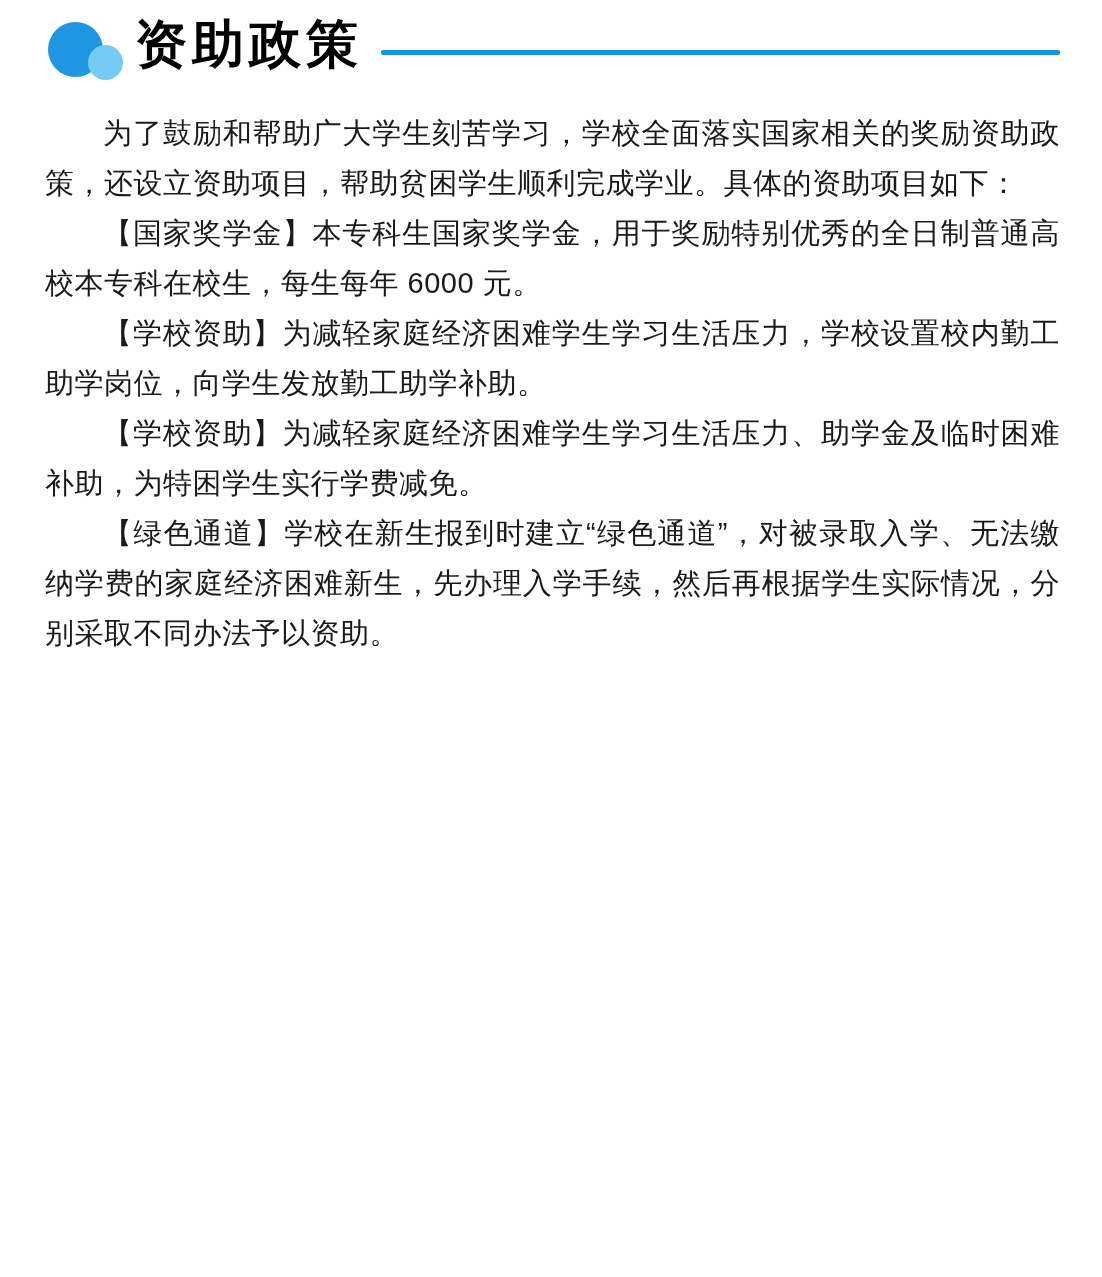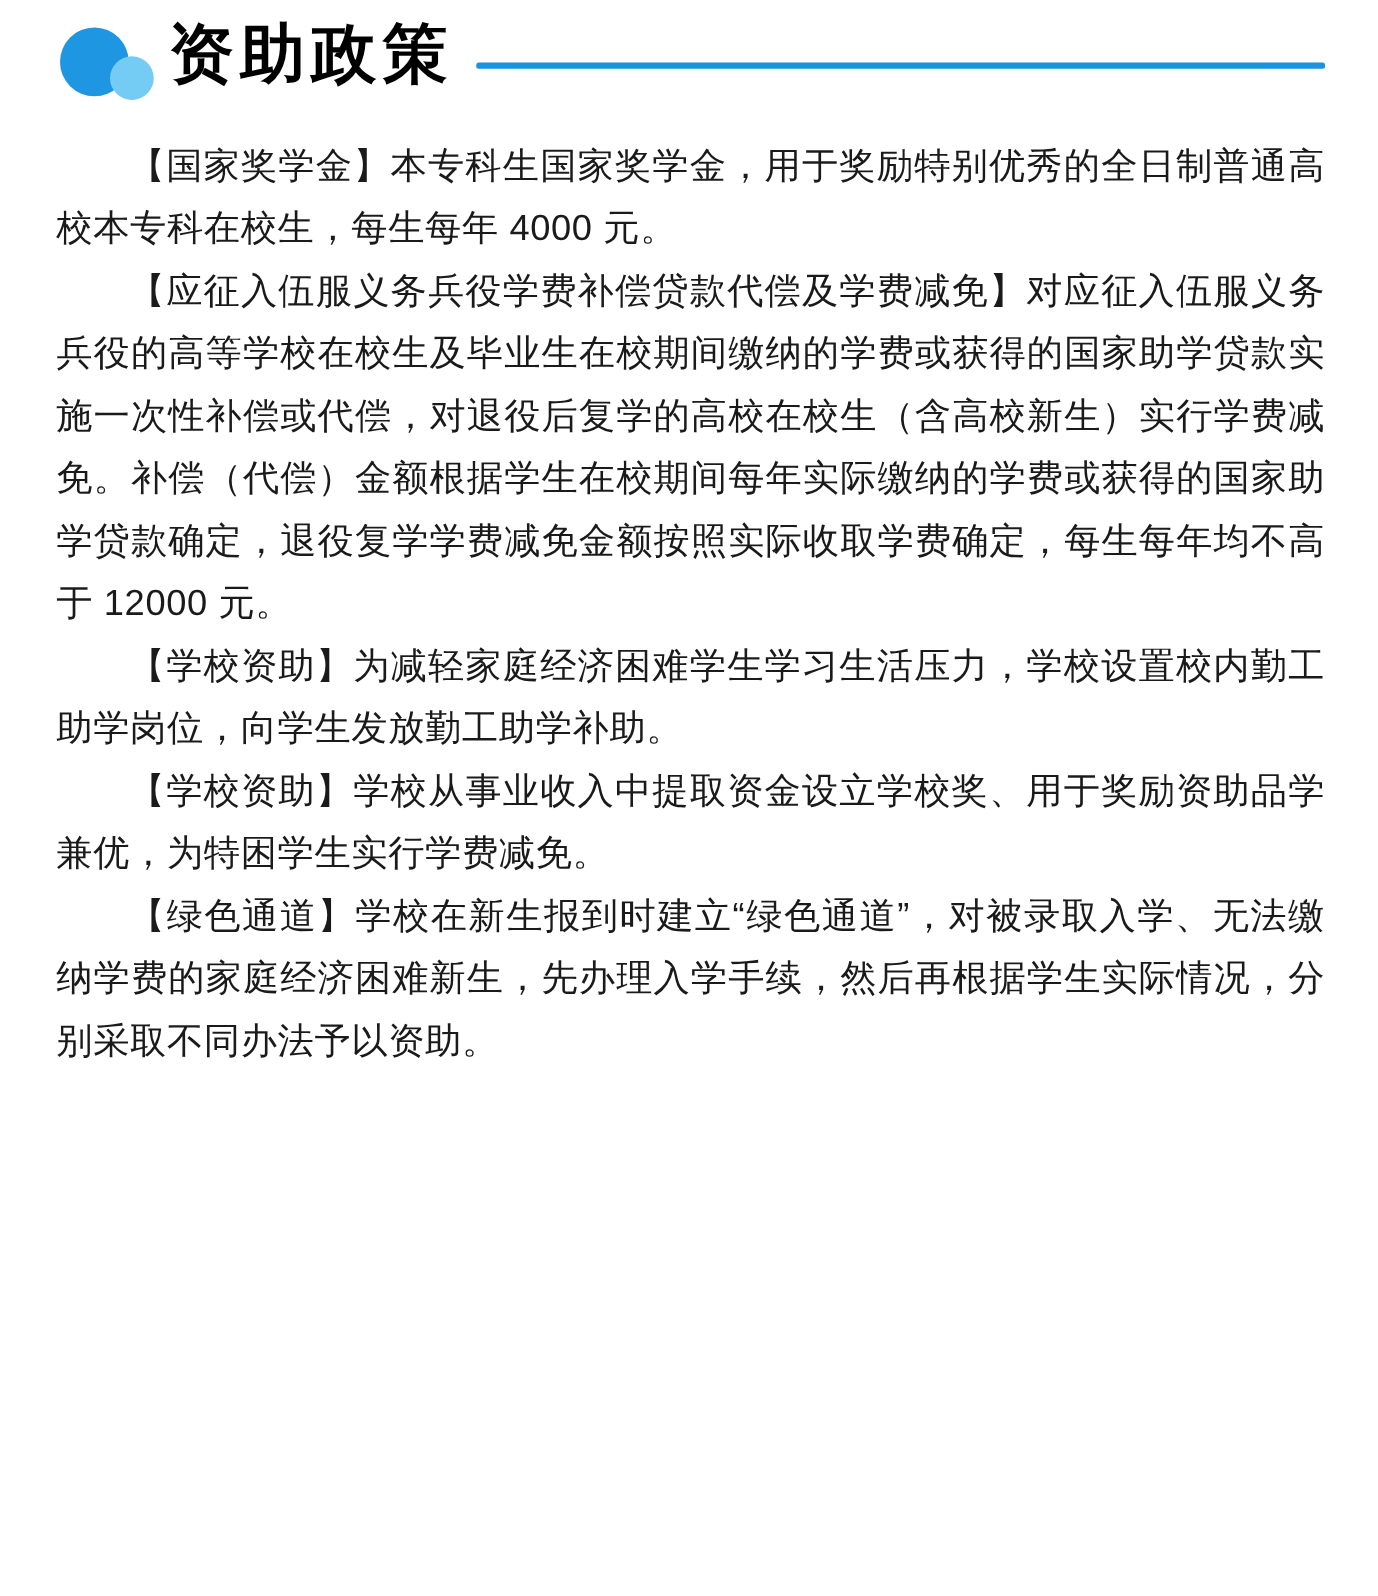--- a/index.html
+++ b/index.html
@@ -97,20 +97,20 @@
   <header class="hdr">
     <span class="icon">
       <span class="c-big"></span>
       <span class="c-small"></span>
     </span>
     <h1 class="title">资助政策</h1>
     <span class="rule"></span>
   </header>
 
   <main class="content">
-    <p>【国家奖学金】本专科生国家奖学金，用于奖励特别优秀的全日制普通高校本专科在校生，每生每年 4000 元。</p>
-    <p>【应征入伍服义务兵役学费补偿贷款代偿及学费减免】对应征入伍服义务兵役的高等学校在校生及毕业生在校期间缴纳的学费或获得的国家助学贷款实施一次性补偿或代偿，对退役后复学的高校在校生（含高校新生）实行学费减免。补偿（代偿）金额根据学生在校期间每年实际缴纳的学费或获得的国家助学贷款确定，退役复学学费减免金额按照实际收取学费确定，每生每年均不高于 12000 元。</p>
+    <p>为了鼓励和帮助广大学生刻苦学习，学校全面落实国家相关的奖励资助政策，还设立资助项目，帮助贫困学生顺利完成学业。具体的资助项目如下：</p>
+    <p>【国家奖学金】本专科生国家奖学金，用于奖励特别优秀的全日制普通高校本专科在校生，每生每年 6000 元。</p>
     <p>【学校资助】为减轻家庭经济困难学生学习生活压力，学校设置校内勤工助学岗位，向学生发放勤工助学补助。</p>
-    <p>【学校资助】学校从事业收入中提取资金设立学校奖、用于奖励资助品学兼优，为特困学生实行学费减免。</p>
+    <p>【学校资助】为减轻家庭经济困难学生学习生活压力、助学金及临时困难补助，为特困学生实行学费减免。</p>
     <p>【绿色通道】学校在新生报到时建立“绿色通道”，对被录取入学、无法缴纳学费的家庭经济困难新生，先办理入学手续，然后再根据学生实际情况，分别采取不同办法予以资助。</p>
   </main>
 
 </div>
 
 </body></html>

